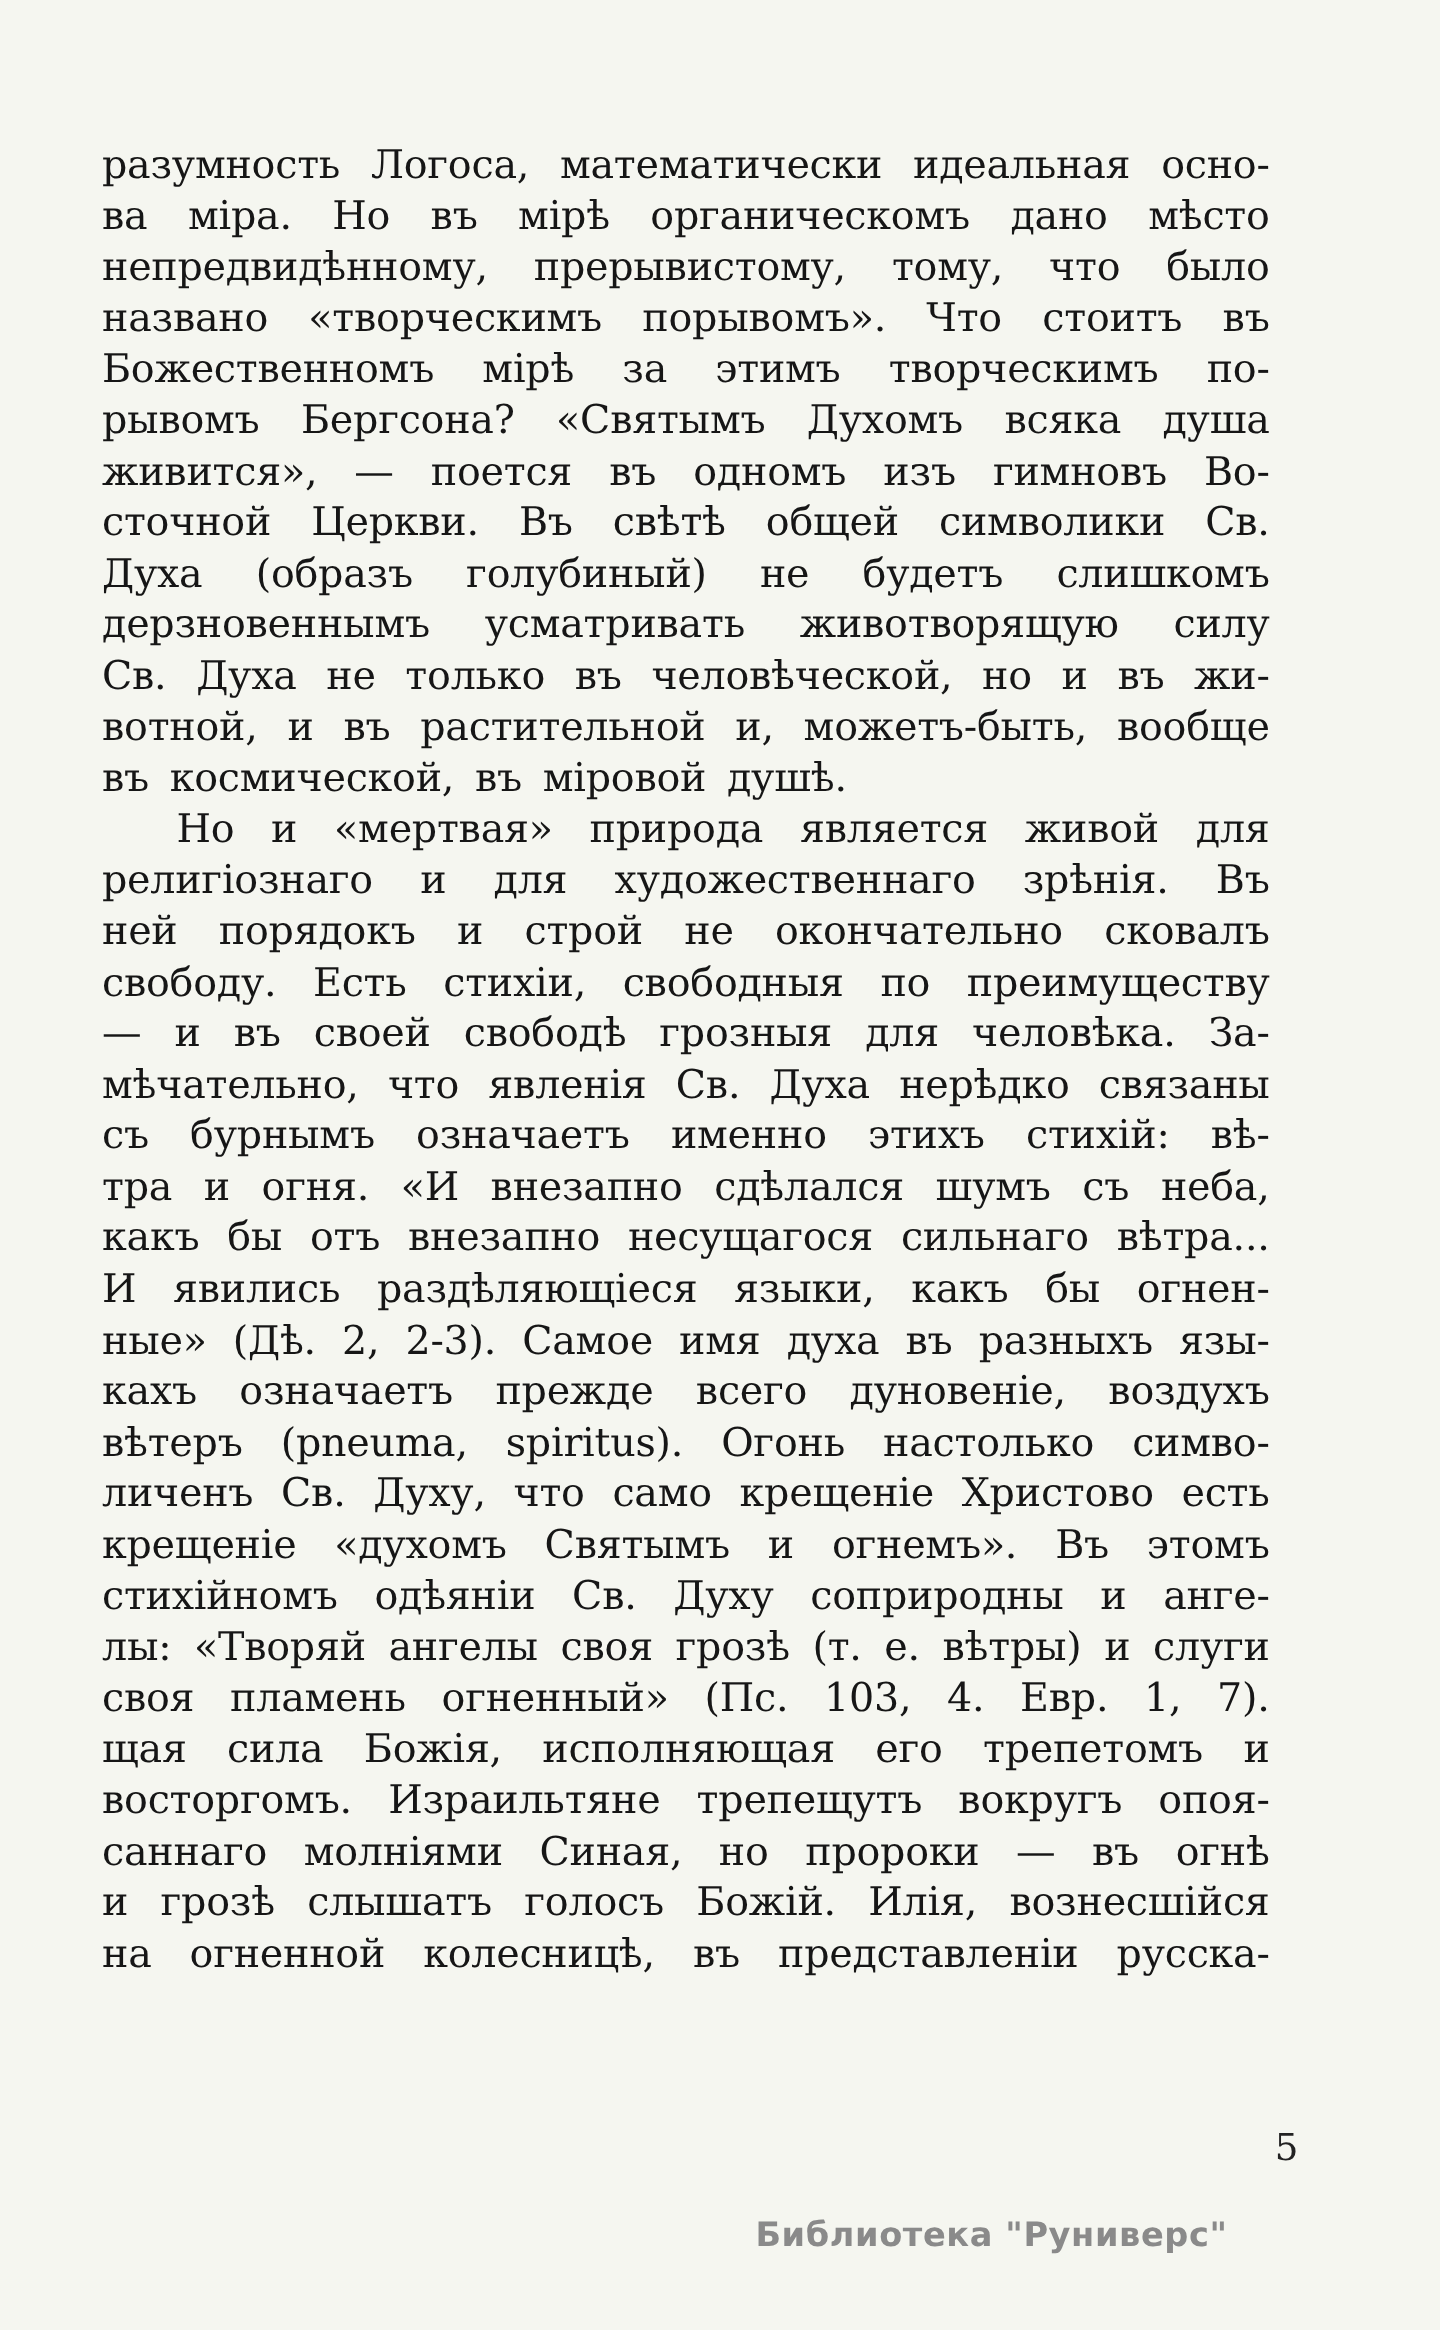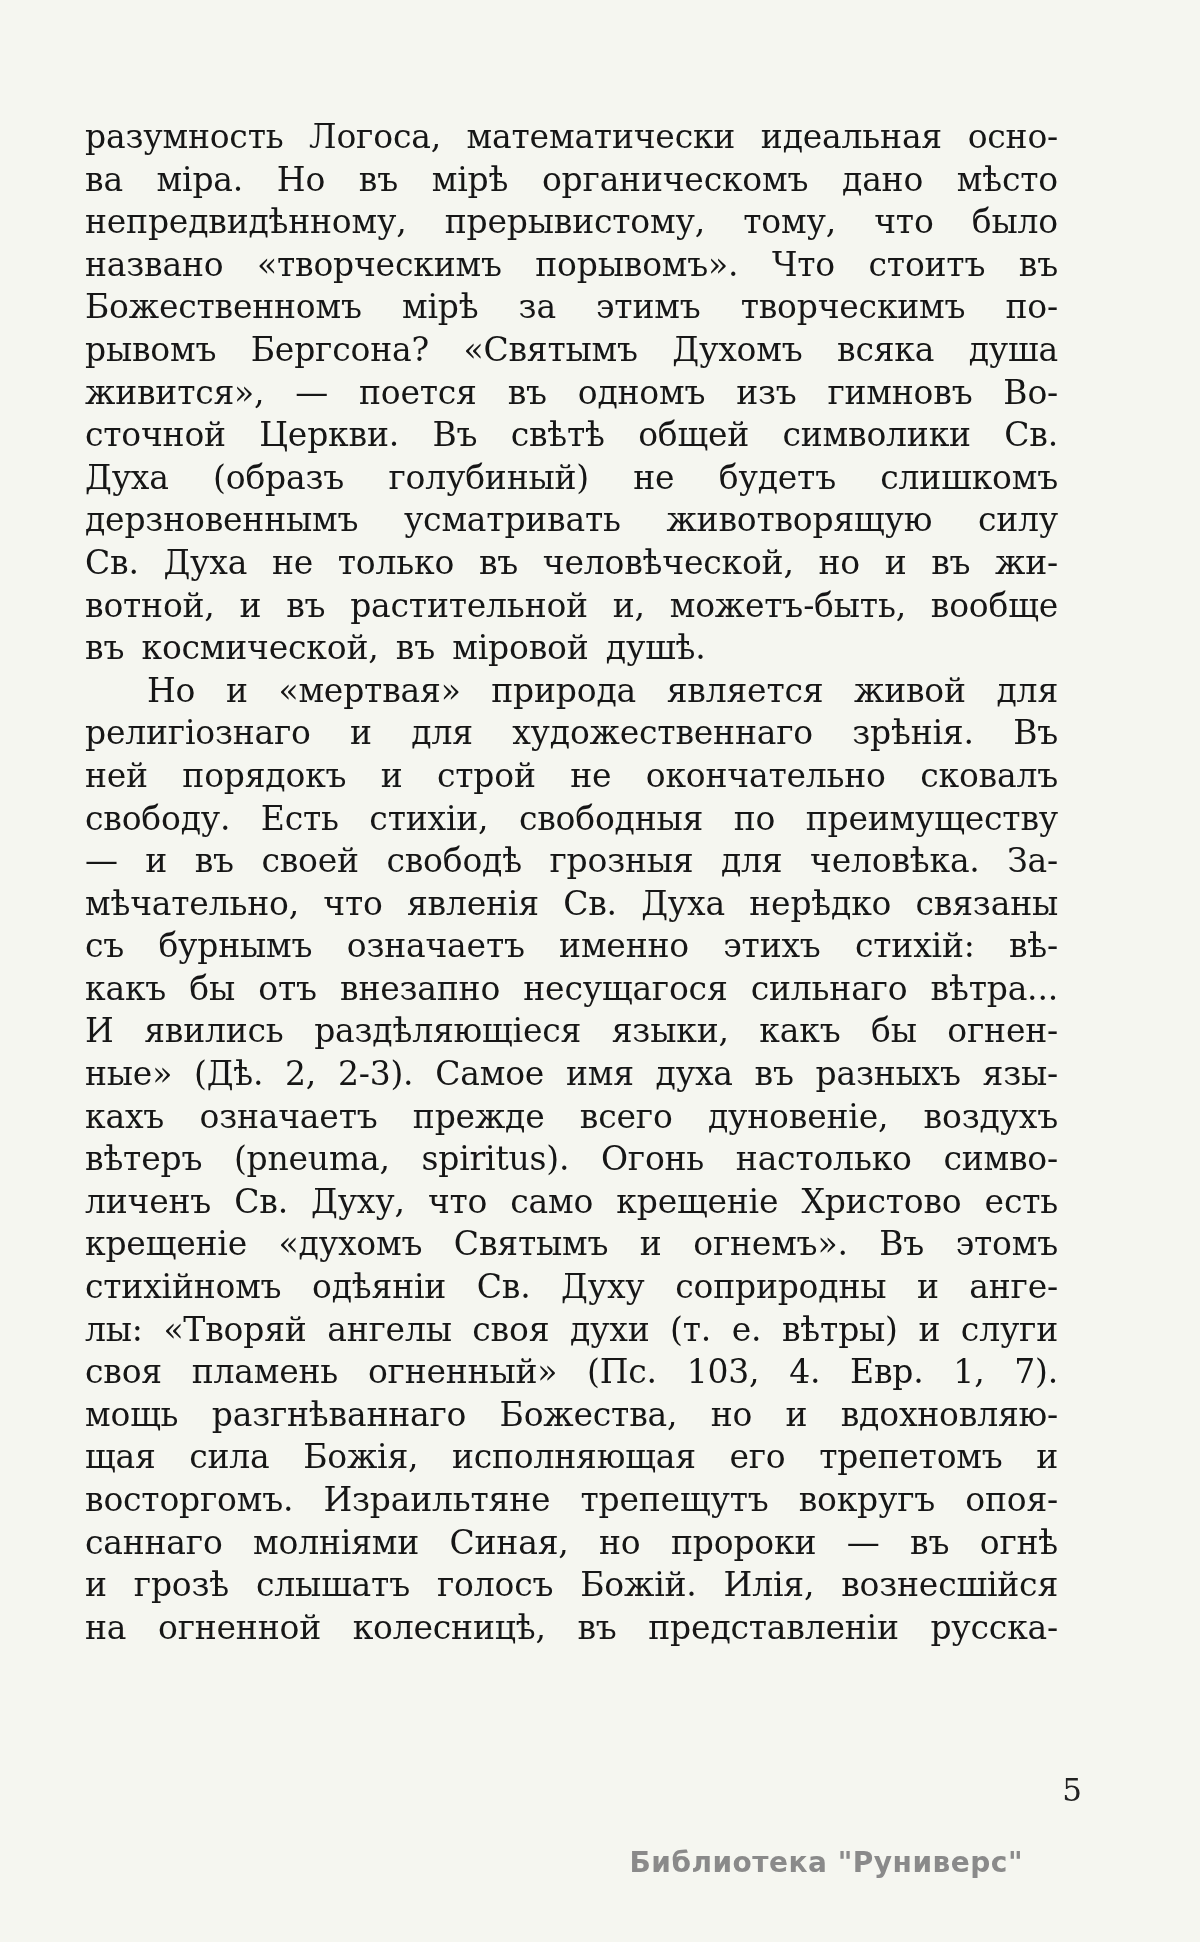--- a/index.html
+++ b/index.html
@@ -81,31 +81,31 @@
     <div class="line">Св. Духа не только въ человѣческой, но и въ жи-</div>
     <div class="line">вотной, и въ растительной и, можетъ-быть, вообще</div>
     <div class="line para-end">въ космической, въ міровой душѣ.</div>
     <div class="line indent">Но и «мертвая» природа является живой для</div>
     <div class="line">религіознаго и для художественнаго зрѣнія. Въ</div>
     <div class="line">ней порядокъ и строй не окончательно сковалъ</div>
     <div class="line">свободу. Есть стихіи, свободныя по преимуществу</div>
     <div class="line">— и въ своей свободѣ грозныя для человѣка. За-</div>
     <div class="line">мѣчательно, что явленія Св. Духа нерѣдко связаны</div>
     <div class="line">съ бурнымъ означаетъ именно этихъ стихій: вѣ-</div>
+    <div class="line">тра и огня. «И внезапно сдѣлался шумъ съ неба,</div>
     <div class="line">какъ бы отъ внезапно несущагося сильнаго вѣтра...</div>
     <div class="line">И явились раздѣляющіеся языки, какъ бы огнен-</div>
     <div class="line">ные» (Дѣ. 2, 2-3). Самое имя духа въ разныхъ язы-</div>
     <div class="line">кахъ означаетъ прежде всего дуновеніе, воздухъ</div>
     <div class="line">вѣтеръ (pneuma, spiritus). Огонь настолько симво-</div>
     <div class="line">личенъ Св. Духу, что само крещеніе Христово есть</div>
     <div class="line">крещеніе «духомъ Святымъ и огнемъ». Въ этомъ</div>
     <div class="line">стихійномъ одѣяніи Св. Духу соприродны и анге-</div>
-    <div class="line">лы: «Творяй ангелы своя духи (т. е. вѣтры) и слуги</div>
+    <div class="line">лы: «Творяй ангелы своя грозѣ (т. е. вѣтры) и слуги</div>
     <div class="line">своя пламень огненный» (Пс. 103, 4. Евр. 1, 7).</div>
-    <div class="line">мощь разгнѣваннаго Божества, но и вдохновляю-</div>
     <div class="line">щая сила Божія, исполняющая его трепетомъ и</div>
     <div class="line">восторгомъ. Израильтяне трепещутъ вокругъ опоя-</div>
     <div class="line">саннаго молніями Синая, но пророки — въ огнѣ</div>
     <div class="line">и грозѣ слышатъ голосъ Божій. Илія, вознесшійся</div>
     <div class="line">на огненной колесницѣ, въ представленіи русска-</div>
   </div>
 
   <div class="page-number">5</div>
   <div class="watermark">Библиотека "Руниверс"</div>
 </div>

